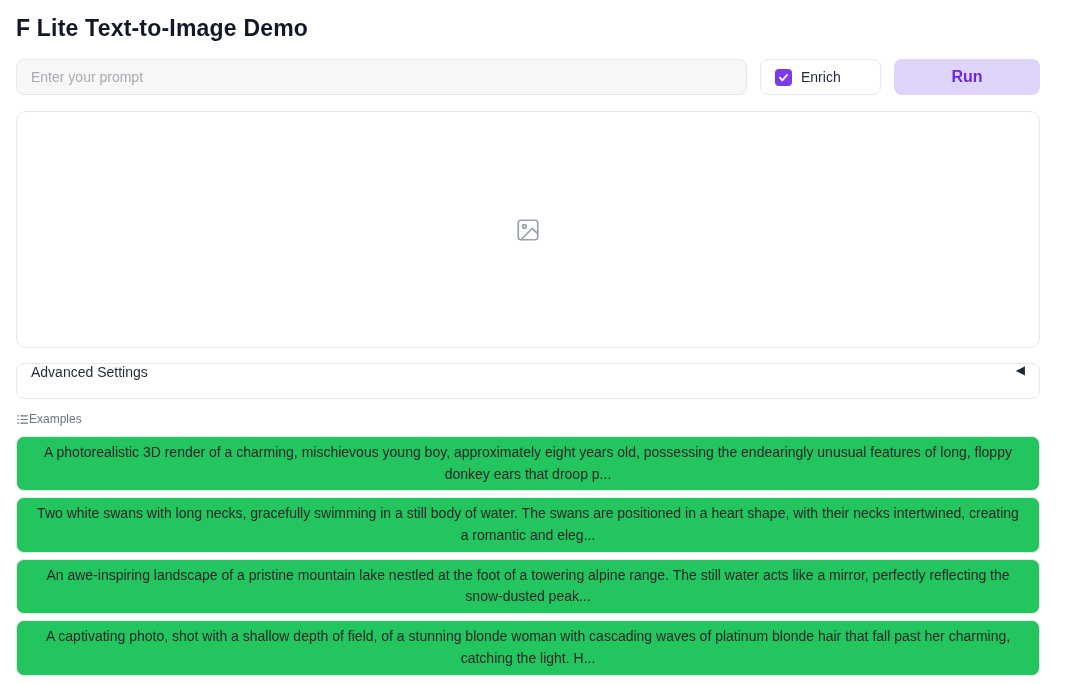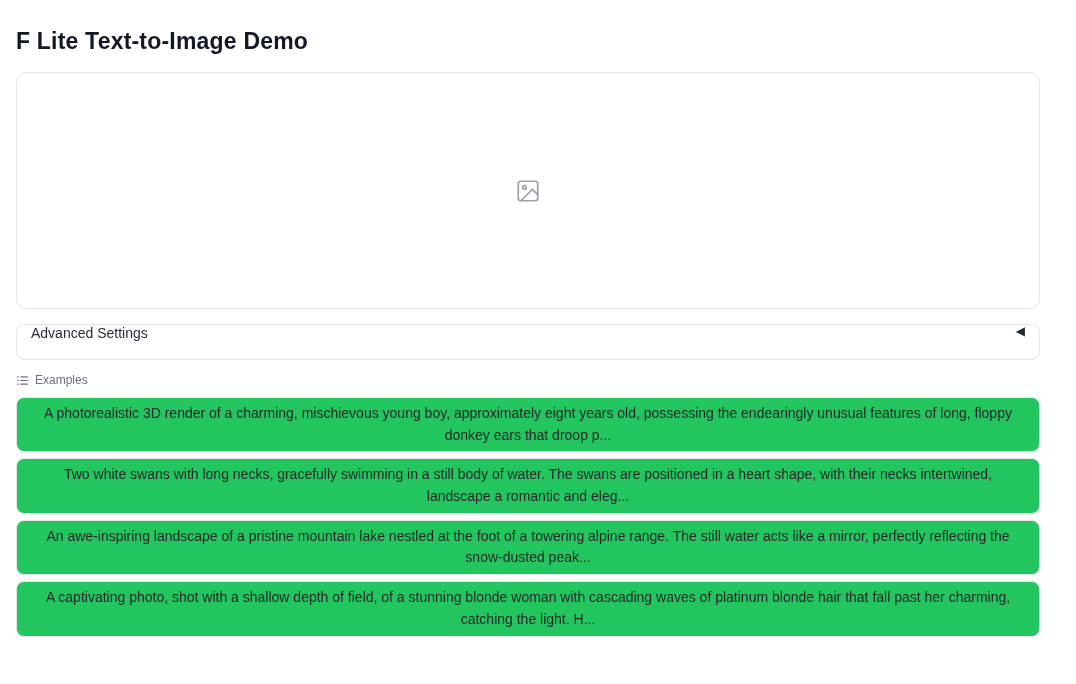--- a/index.html
+++ b/index.html
@@ -5,21 +5,21 @@
   * { margin: 0; padding: 0; box-sizing: border-box; }
   html, body {
     width: 1076px; height: 684px;
     background: #ffffff;
     font-family: "Liberation Sans", "DejaVu Sans", sans-serif;
     overflow: hidden;
   }
   .container {
     width: 1024px;
     margin-left: 16px;
-    padding-top: 28px;
+    padding-top: 15px;
   }
   .page-title {
     font-size: 23px;
     font-weight: 700;
     color: #111827;
     letter-spacing: 0.2px;
     margin-bottom: 17px;
   }
   
   .prompt-row {
@@ -99,21 +99,20 @@
     padding: 0 14px;
     cursor: pointer;
     margin-bottom: 13px;
   }
   .accordion-label { font-size: 14px; color: #1f2937; }
   .accordion-arrow { font-size: 12px; color: #1f2937; line-height: 1; }
   
   .examples-header {
     display: flex;
     align-items: center;
-    gap: 6px;
     margin-bottom: 10px;
   }
   .examples-label { font-size: 12px; color: #6b7280; }
   .example-row {
     width: 100%;
     min-height: 46px;
     background: #22c55e;
     border: 1px solid #e5e7eb;
     border-radius: 8px;
     display: flex;
@@ -129,20 +128,32 @@
     font-family: "Liberation Sans", sans-serif;
   }
 </style>
 </head>
 <body>
 
 <div class="container">
 
   <h1 class="page-title">F Lite Text-to-Image Demo</h1>
 
+  <div class="prompt-row">
+    <input class="prompt-input" type="text" placeholder="Enter your prompt" style="">
+    <div class="enrich-box">
+      <span class="checkbox">
+        <svg width="11" height="11" viewBox="0 0 12 12">
+          <path d="M2 6.2 L4.8 9 L10 3.2" stroke="#ffffff" stroke-width="2" fill="none" stroke-linecap="round" stroke-linejoin="round"></path>
+        </svg>
+      </span>
+      <span class="enrich-label">Enrich</span>
+    </div>
+    <button class="run-button">Run</button>
+  </div>
 
   <div class="output-area">
     <svg width="26" height="26" viewBox="0 0 24 24" fill="none" stroke="#9ca3af" stroke-width="1.6" stroke-linecap="round" stroke-linejoin="round">
       <rect x="3" y="3" width="18" height="18" rx="2.5"></rect>
       <circle cx="8.7" cy="8.7" r="1.6"></circle>
       <path d="M21 15.5 L16 10.5 L5.5 21"></path>
     </svg>
   </div>
 
   <div class="accordion">
@@ -157,18 +168,18 @@
       <line x1="2" y1="8" x2="3" y2="8"></line>
         <line x1="6" y1="8" x2="14" y2="8"></line>
       <line x1="2" y1="12.5" x2="3" y2="12.5"></line>
         <line x1="6" y1="12.5" x2="14" y2="12.5"></line>
     </svg>
     <span class="examples-label">Examples</span>
   </div>
 
   <div>
     <div class="example-row">A photorealistic 3D render of a charming, mischievous young boy, approximately eight years old, possessing the endearingly unusual features of long, floppy donkey ears that droop p...</div>
-    <div class="example-row">Two white swans with long necks, gracefully swimming in a still body of water. The swans are positioned in a heart shape, with their necks intertwined, landscape a romantic and eleg...</div>
+    <div class="example-row">Two white swans with long necks, gracefully swimming in a still body of water. The swans are positioned in a heart shape, with their necks intertwined, creating a romantic and eleg...</div>
     <div class="example-row">An awe-inspiring landscape of a pristine mountain lake nestled at the foot of a towering alpine range. The still water acts like a mirror, perfectly reflecting the snow-dusted peak...</div>
     <div class="example-row">A captivating photo, shot with a shallow depth of field, of a stunning blonde woman with cascading waves of platinum blonde hair that fall past her charming, catching the light. H...</div>
   </div>
 
 </div>
 
 </body></html>

